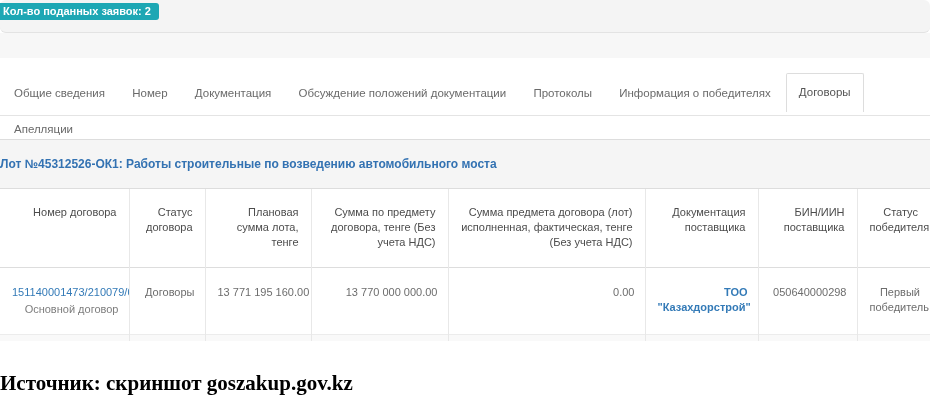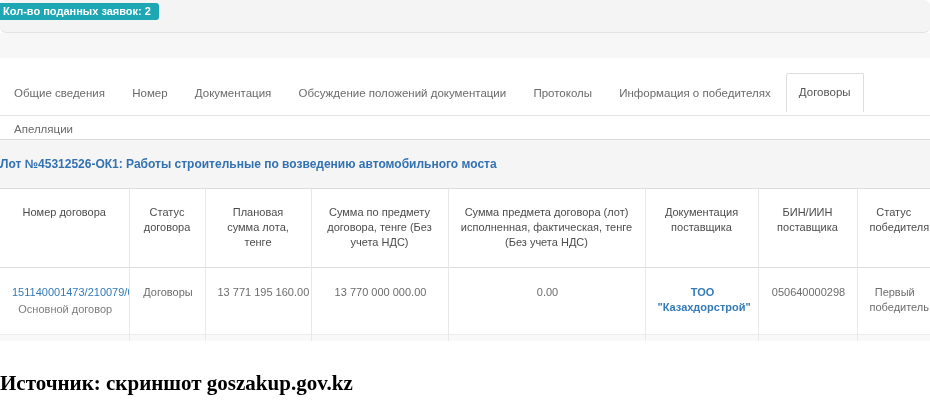--- a/index.html
+++ b/index.html
@@ -26,21 +26,21 @@
   .panel-heading { background:#f5f5f5; border-bottom:1px solid #ddd; padding:17px 0;
     font-size:12px; font-weight:bold; color:#3372b2; }
 
   
   table.contracts { width:930px; border-collapse:collapse; table-layout:fixed; }
   table.contracts col.c1{width:129px} table.contracts col.c2{width:76px}
   table.contracts col.c3{width:106px} table.contracts col.c4{width:137px}
   table.contracts col.c5{width:197px} table.contracts col.c6{width:113px}
   table.contracts col.c7{width:99px}  table.contracts col.c8{width:73px}
   table.contracts th, table.contracts td { border-left:1px solid #e8e8e8;
-    vertical-align:top; text-align:center; overflow:hidden;margin-left:35px; }
+    vertical-align:top; text-align:right; overflow:hidden;margin-left:35px; }
   table.contracts th:first-child, table.contracts td:first-child { border-left:none; }
   table.contracts th { font-weight:normal; color:#4c4c4c; font-size:11px;
     line-height:15px; padding:16px 12px; height:78px; }
   table.contracts tbody td { color:#6d6d6d; font-size:11px; line-height:15px;
     padding:17px 10px 17px 12px; height:64px; border-top:1px solid #ddd; }
   table.contracts tr.sliver td { height:7px; padding:0; background:#f9f9f9;
     border-top:1px solid #ececec; }
   .num { white-space:nowrap; }
   a.lnk { color:#337ab7; text-decoration:none; cursor:pointer; white-space:nowrap; }
   a.lnk-bold { color:#337ab7; font-weight:bold; text-decoration:none; cursor:pointer; }

